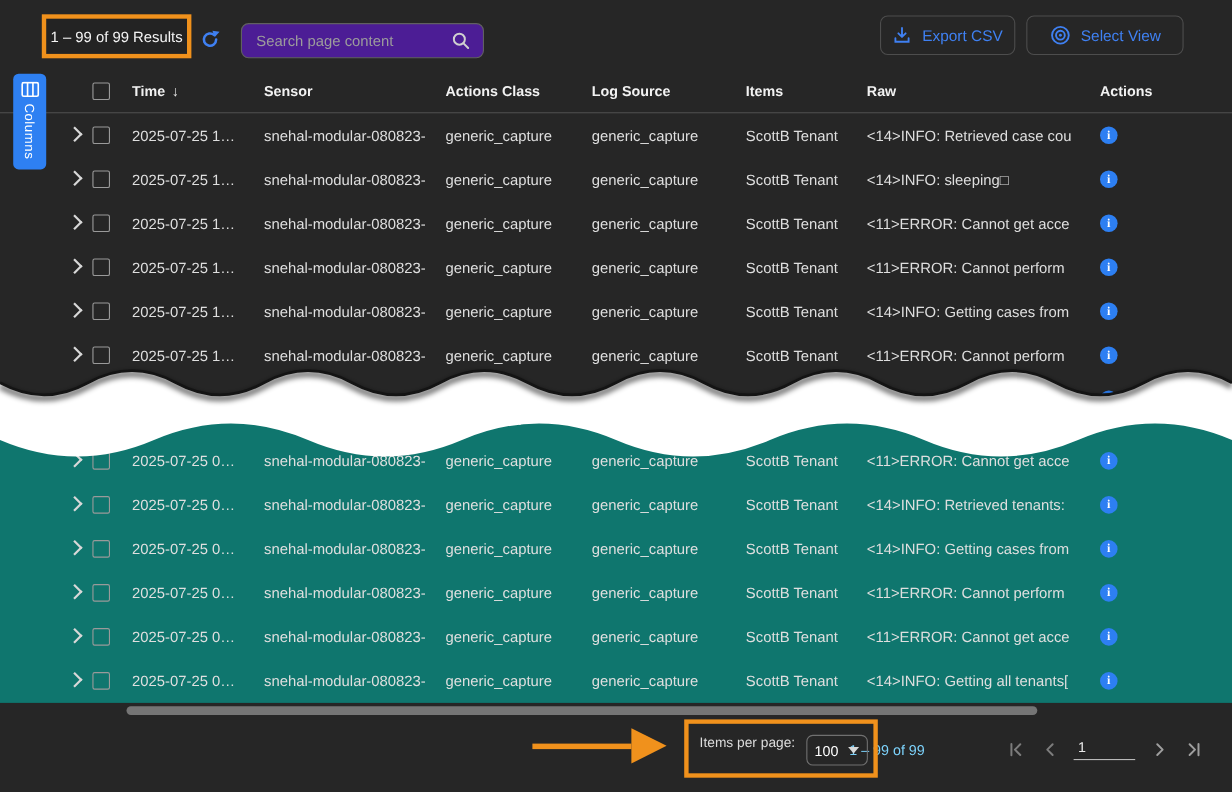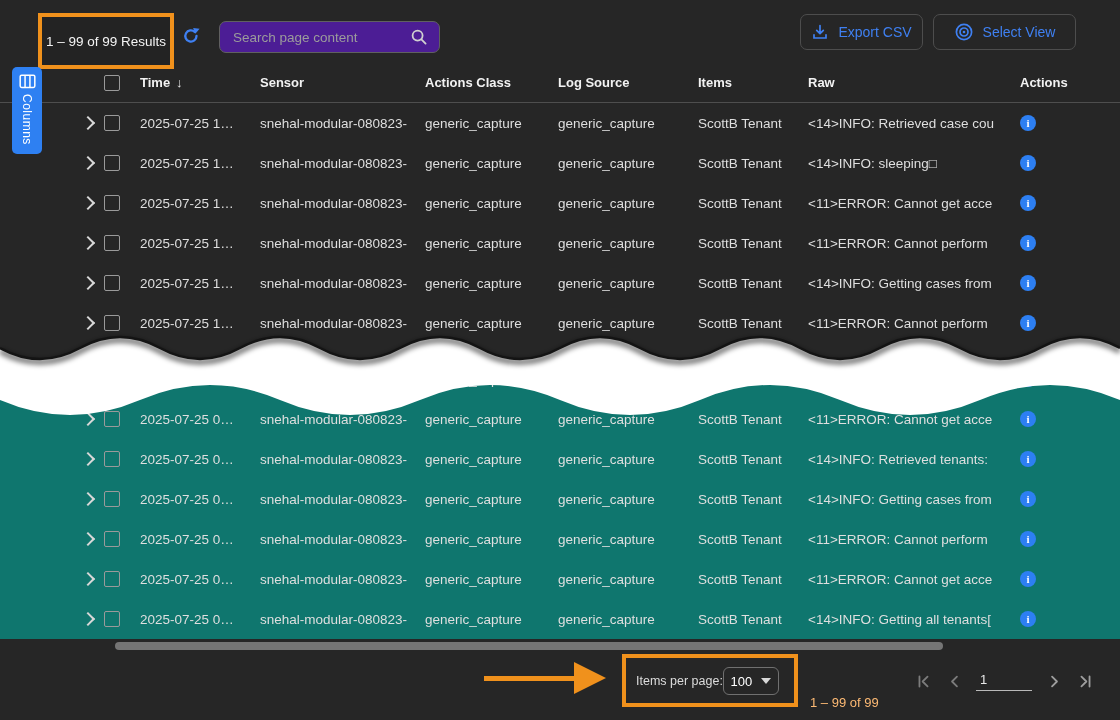--- a/index.html
+++ b/index.html
@@ -1,20 +1,20 @@
 <!DOCTYPE html>
 <html><head>
 <meta charset="utf-8">
 <style>
   html,body{margin:0;padding:0;background:#161616;}
   .app{position:relative;width:1120px;height:720px;background:#262626;overflow:hidden;
        font-family:"Liberation Sans",sans-serif;color:#e0e0e0;}
 
   
-  .results-box{position:absolute;left:38px;top:13px;width:136px;height:56px;box-sizing:border-box;
+  .results-box{position:absolute;left:38px;top:13px;width:136px;height:40px;box-sizing:border-box;
     border:4px solid #f0911c;display:flex;align-items:center;justify-content:center;
     color:#f4f4f4;font-size:13.5px;background:#232323;}
   .refresh-btn{position:absolute;left:181px;top:26px;width:20px;height:20px;cursor:pointer;}
   .search-box{position:absolute;left:219px;top:21px;width:221px;height:32px;box-sizing:border-box;
     border:1px solid #606060;border-radius:7px;display:flex;align-items:center;background:#4c1d95;}
   .search-box input{flex:1;min-width:0;background:transparent;border:none;outline:none;
     color:#e0e0e0;font-size:13.5px;padding:0 0 0 13px;font-family:inherit;}
   .search-box input::placeholder{color:#9c9c9c;}
   .search-icon{margin:0 11px 0 4px;display:flex;}
   .btn{position:absolute;top:14px;height:36px;box-sizing:border-box;border:1px solid #4d4d4d;
@@ -26,21 +26,21 @@
   
   .columns-tab{position:absolute;left:12px;top:67px;width:30px;height:87px;background:#2e80f2;
     border-radius:5px;display:flex;flex-direction:column;align-items:center;padding-top:7px;
     box-sizing:border-box;gap:5px;cursor:pointer;z-index:2;}
   .columns-tab .vlabel{writing-mode:vertical-rl;color:#fff;font-size:12px;letter-spacing:.5px;}
 
   
   .section-top{position:absolute;left:0;top:63px;width:1120px;}
   .section-bottom{position:absolute;left:0;top:359px;width:1120px;height:280px;background:#0f766e;}
   .grid-row{display:grid;grid-template-columns:24px 36px 120px 165px 133px 140px 110px 212px auto;
-    align-items:center;height:40px;padding-left:80px;box-sizing:border-box;}
+    align-items:center;height:40px;padding-left:60px;box-sizing:border-box;}
   .header-row{font-weight:bold;color:#f2f2f2;font-size:13px;border-bottom:1px solid #4e4e4e;}
   .hcell{white-space:nowrap;display:flex;align-items:center;gap:6px;}
   .sort-arrow{font-size:13px;color:#e8e8e8;}
   .cell{white-space:nowrap;overflow:hidden;color:#dfdfdf;font-size:13.5px;padding-right:10px;}
   .chevron{width:8px;height:8px;border-top:2px solid #d8d8d8;border-right:2px solid #d8d8d8;
     transform:rotate(45deg);display:inline-block;margin-left:3px;cursor:pointer;}
   .checkbox{width:16px;height:16px;border:1.5px solid #9a9a9a;border-radius:2px;
     box-sizing:border-box;cursor:pointer;background:transparent;}
   .actions-cell{display:flex;align-items:center;}
   .info-icon{width:16px;height:16px;border-radius:50%;background:#2d7ff2;color:#fff;
@@ -51,29 +51,29 @@
   .tear{position:absolute;left:0;top:0;z-index:5;pointer-events:none;}
 
   
   .scroll-thumb{position:absolute;left:115px;top:642px;width:828px;height:8px;border-radius:4px;
     background:#757575;z-index:6;cursor:pointer;}
   .arrow-line{position:absolute;left:484px;top:676px;width:90px;height:5px;background:#f0911c;z-index:7;}
   .arrow-head{position:absolute;left:574px;top:662px;width:0;height:0;border-top:16px solid transparent;
     border-bottom:16px solid transparent;border-left:32px solid #f0911c;z-index:7;}
   .ipp-outline{position:absolute;left:622px;top:654px;width:176px;height:53px;box-sizing:border-box;
     border:4px solid #f0911c;z-index:7;}
-  .ipp-group{position:absolute;left:636px;top:668px;height:26px;display:flex;align-items:center;
-    z-index:8;}
+  .ipp-group{position:absolute;left:636px;top:668px;height:26px;display:flex;
+    gap:10px;z-index:8;}
   .ipp-label{font-size:12.5px;color:#dcdcdc;white-space:nowrap;}
   .ipp-select{width:54px;height:26px;border:1px solid #707070;border-radius:6px;display:flex;
     align-items:center;justify-content:center;gap:9px;cursor:pointer;}
   .ipp-value{color:#fff;font-size:13px;font-weight:normal;}
   .caret-down{width:0;height:0;border-left:5px solid transparent;border-right:5px solid transparent;
     border-top:6px solid #d8d8d8;}
-  .range-label{position:absolute;left:810px;top:674px;font-size:13px;color:#fdba74;margin-top:21px;}
+  .range-label{position:absolute;left:772px;top:674px;font-size:13px;color:#7dd3fc;}
   .pager{position:absolute;left:914px;top:672px;display:flex;align-items:center;gap:13px;}
   .pager-btn{width:18px;height:18px;display:flex;align-items:center;justify-content:center;cursor:pointer;}
   .page-input{width:52px;background:transparent;border:none;border-bottom:1px solid #b9b9b9;
     outline:none;color:#e8e8e8;font-size:13px;font-family:inherit;padding:0 0 3px 4px;}
 </style>
 </head>
 <body>
 
 <div class="app">
 

